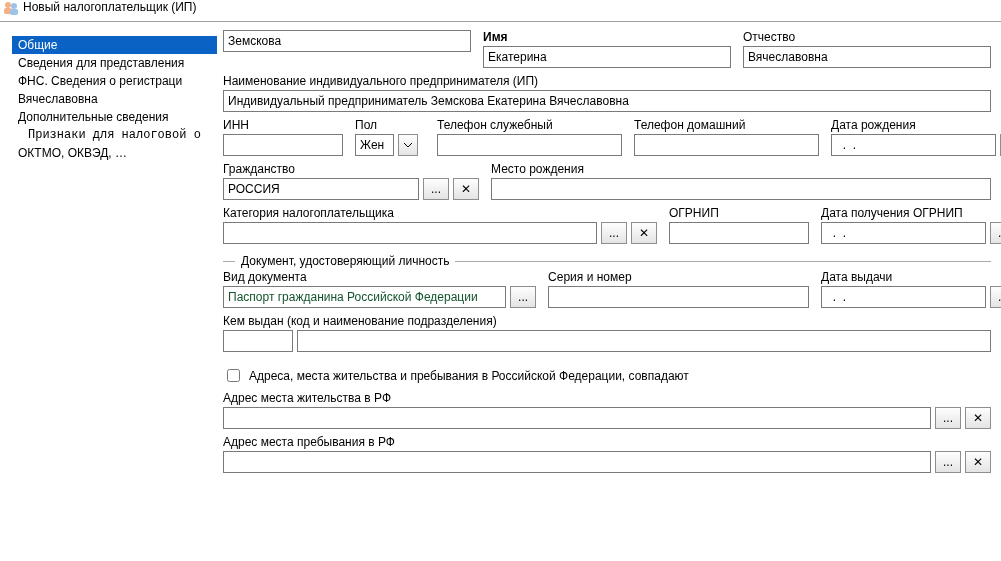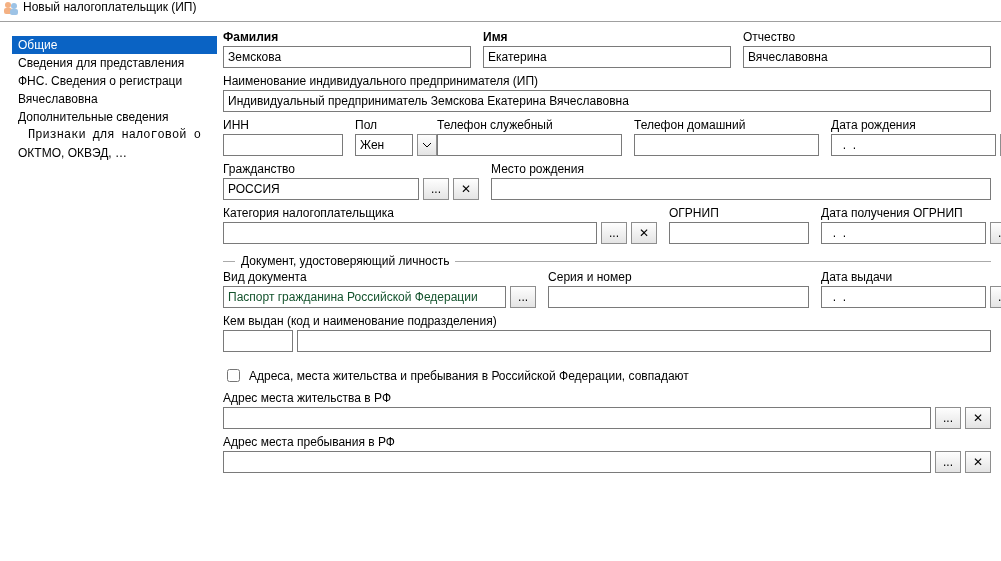--- a/index.html
+++ b/index.html
@@ -130,21 +130,20 @@
       <div class="side-item">Вячеславовна</div>
       <div class="side-item">Дополнительные сведения</div>
       <div class="side-item side-sub">Признаки для налоговой о</div>
       <div class="side-item">ОКТМО, ОКВЭД, …</div>
     </div>
 
     <div class="form-area">
 
       <div class="row">
         <div class="field" style="flex:1">
-          <b class="lbl">Фамилия</b>
           <input type="text" class="hl" value="Земскова" style="">
         </div>
         <div class="field" style="flex:1">
           <b class="lbl">Имя</b>
           <input type="text" class="hl" value="Екатерина" style="">
         </div>
         <div class="field" style="flex:1">
           <span class="lbl">Отчество</span>
           <input type="text" class="hl" value="Вячеславовна" style="">
         </div>
@@ -156,21 +155,21 @@
       </div>
 
       <div class="row">
         <div class="field" style="width:120px">
           <span class="lbl">ИНН</span>
           <input type="text" class="hl" value="" style="">
         </div>
         <div class="field" style="width:70px">
           <span class="lbl">Пол</span>
           <div class="field-stack">
-            <input type="text" class="hl" style="width: 58px;" value="Жен">
+            <input type="text" class="hl" style="width: 39px;" value="Жен">
             <button class="btn" style="min-width:20px">
               <svg width="8" height="8" viewBox="0 0 8 8">
                   <path d="M0 2 L4 6 L8 2" fill="none" stroke="#000"></path>
                 </svg>
             </button>
           </div>
         </div>
         <div class="field" style="flex:1">
           <span class="lbl">Телефон служебный</span>
           <input type="text" class="hl" value="" style="">

